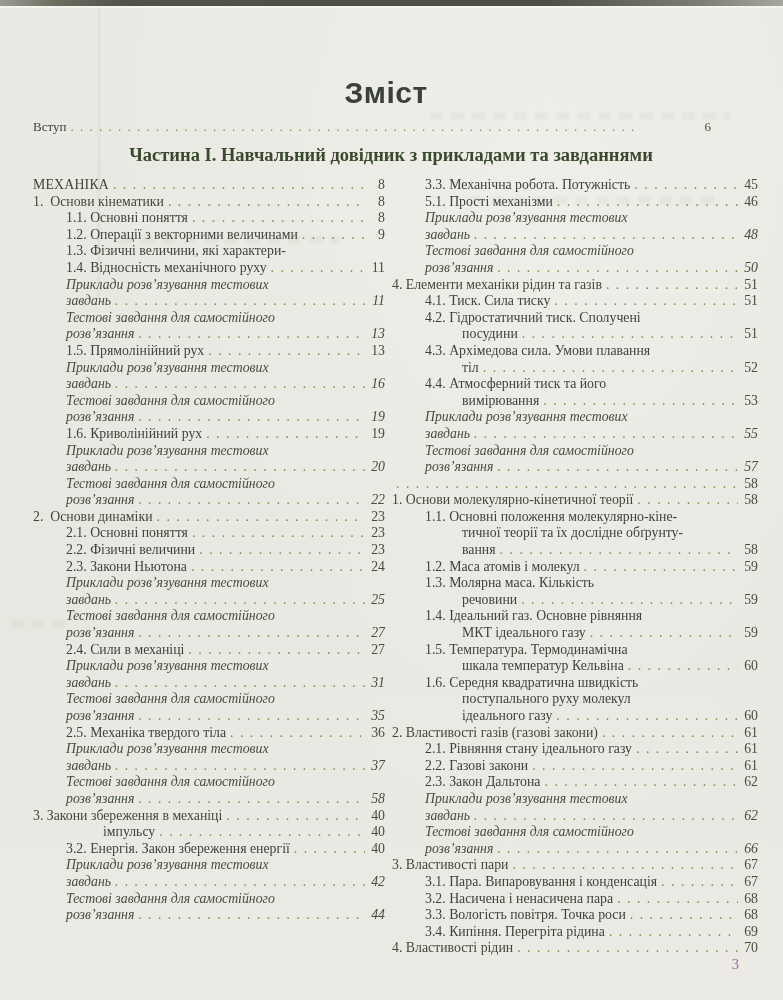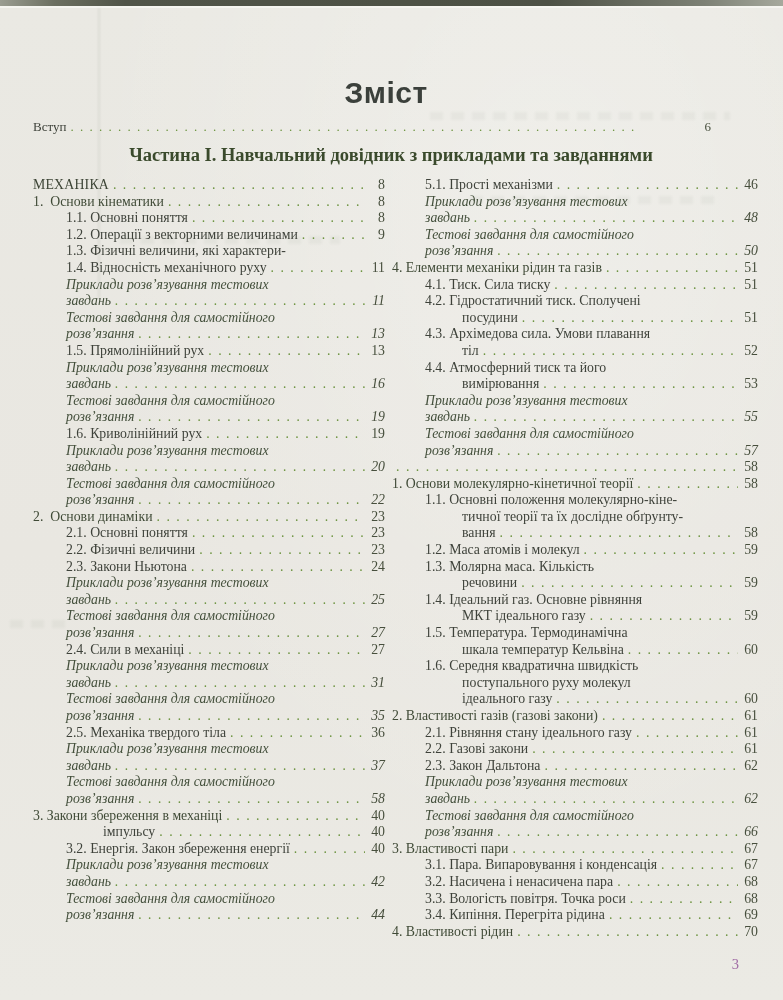--- a/index.html
+++ b/index.html
@@ -300,20 +300,25 @@
             <span class="label">Тестові завдання для самостійного</span>
           </div>
           <div class="row example">
             <span class="label">розв’язання</span>
             <span class="leader"></span>
             <span class="pg">44</span>
           </div>
         </div>
       <div class="col-right" id="col-right">
           <div class="row sub">
+            <span class="label">3.3. Механічна робота. Потужність</span>
+            <span class="leader"></span>
+            <span class="pg">45</span>
+          </div>
+          <div class="row sub">
             <span class="label">5.1. Прості механізми</span>
             <span class="leader"></span>
             <span class="pg">46</span>
           </div>
           <div class="row example">
             <span class="label">Приклади розв’язування тестових</span>
           </div>
           <div class="row example">
             <span class="label">завдань</span>
             <span class="leader"></span>

